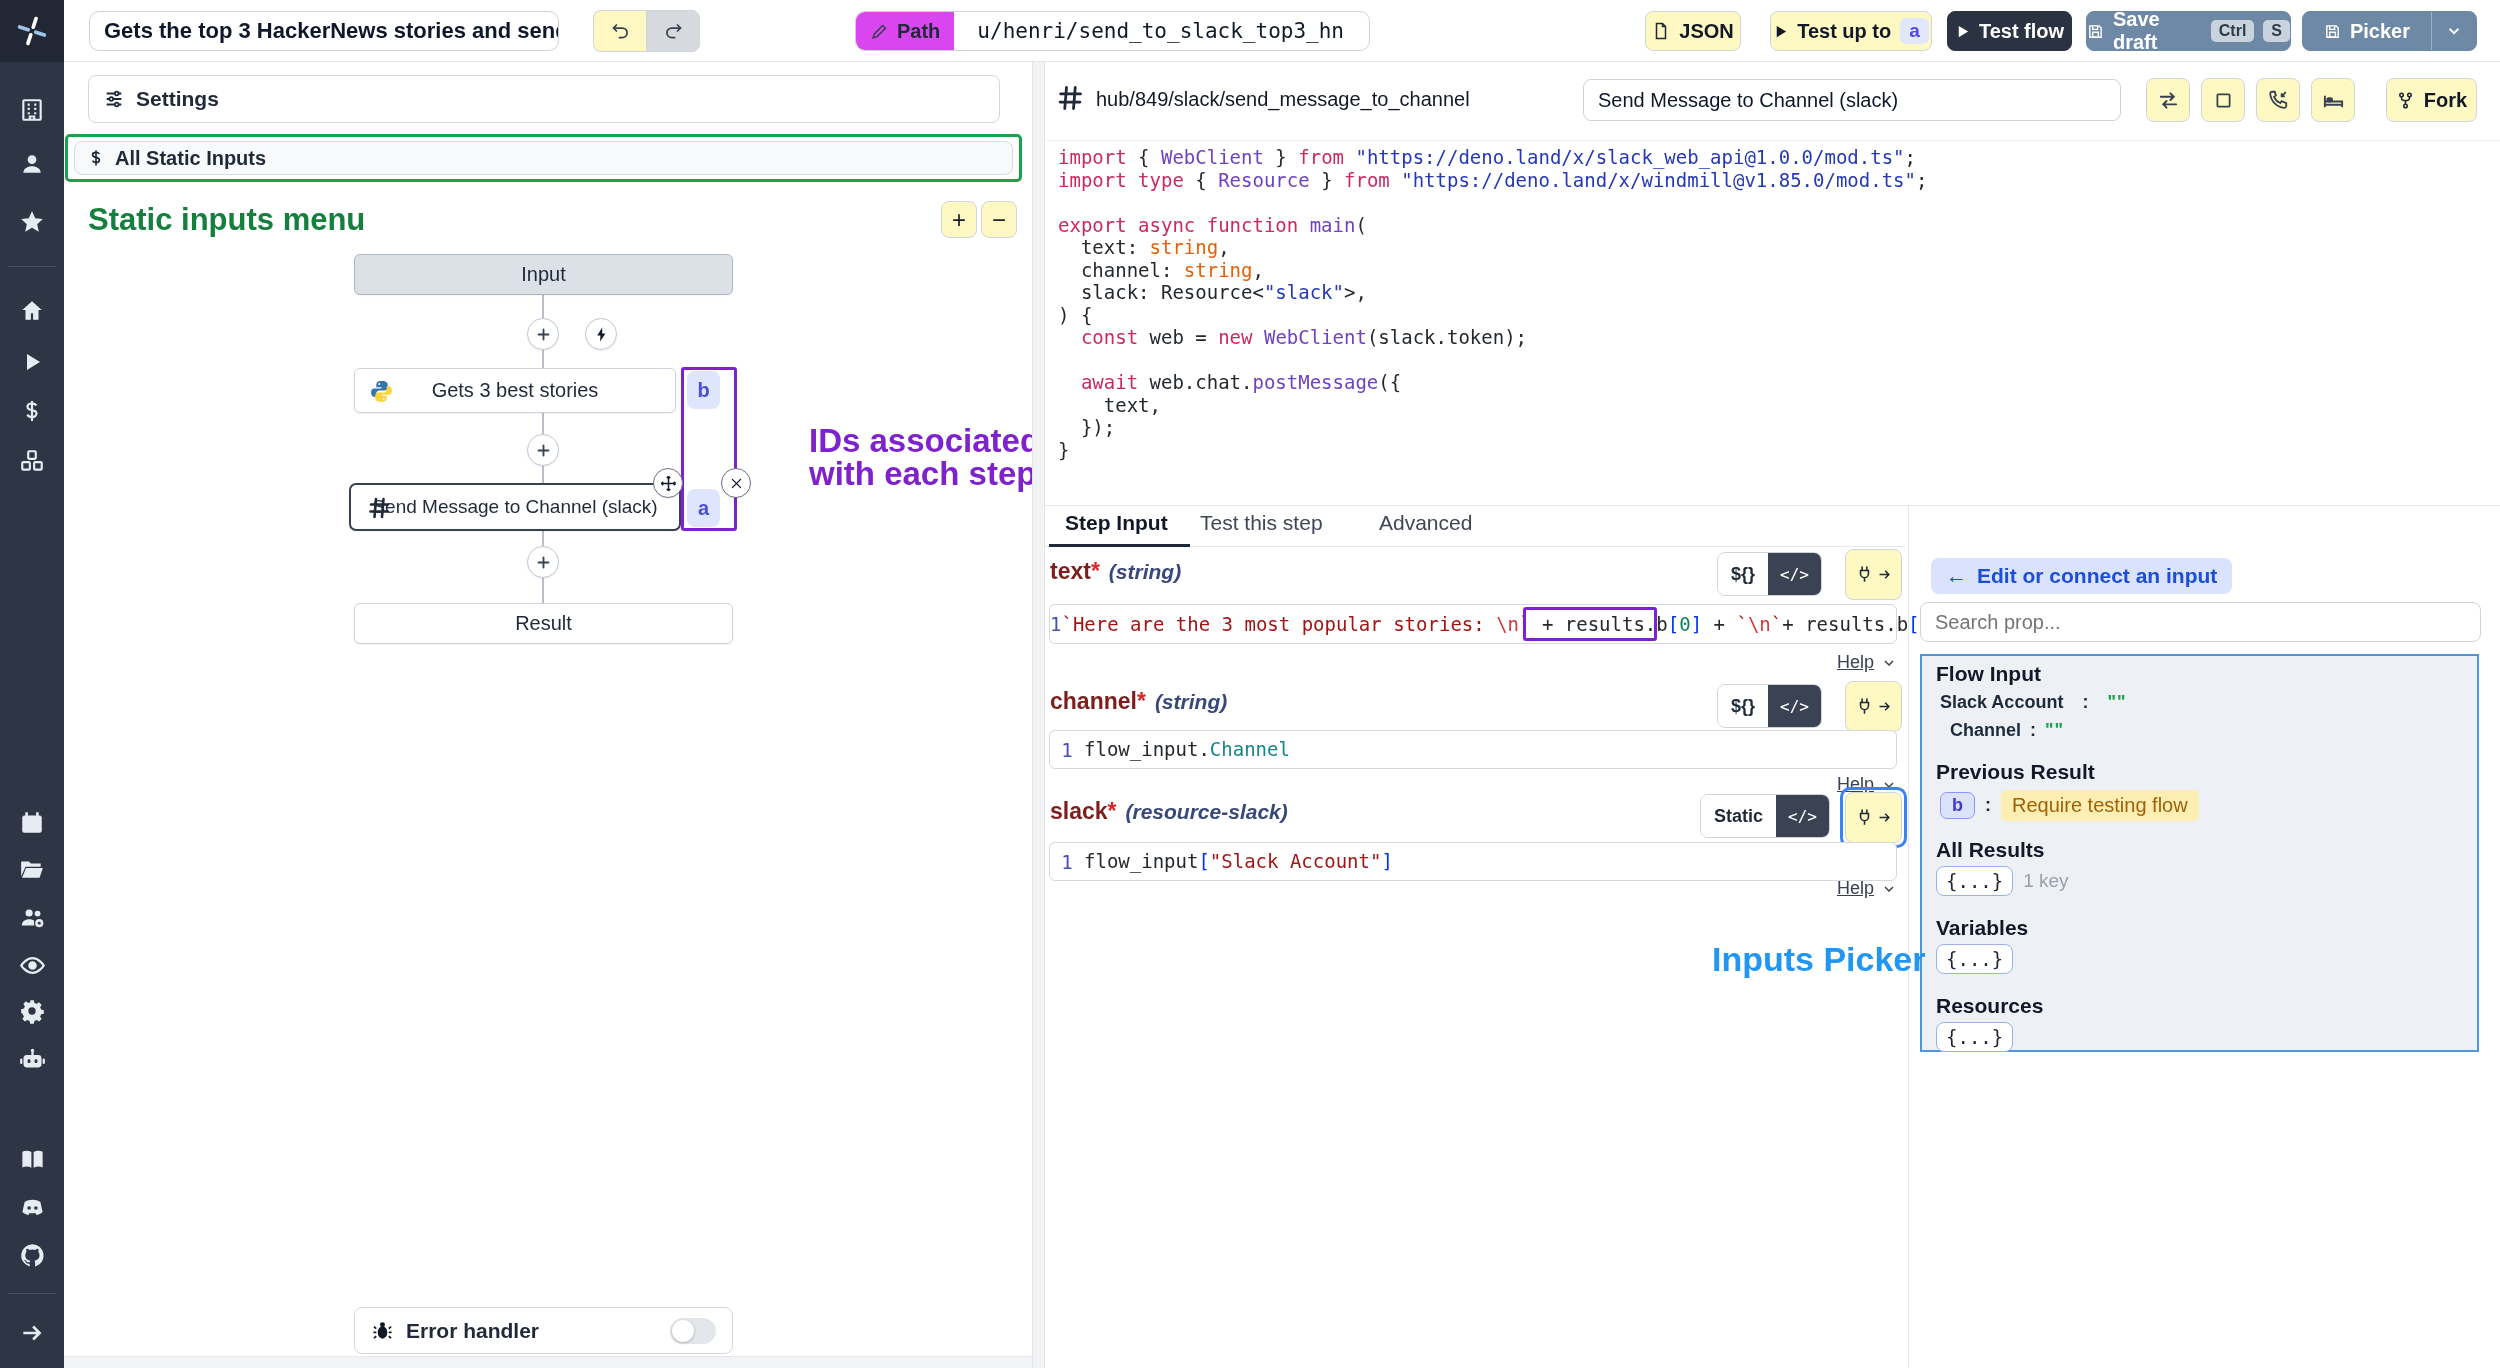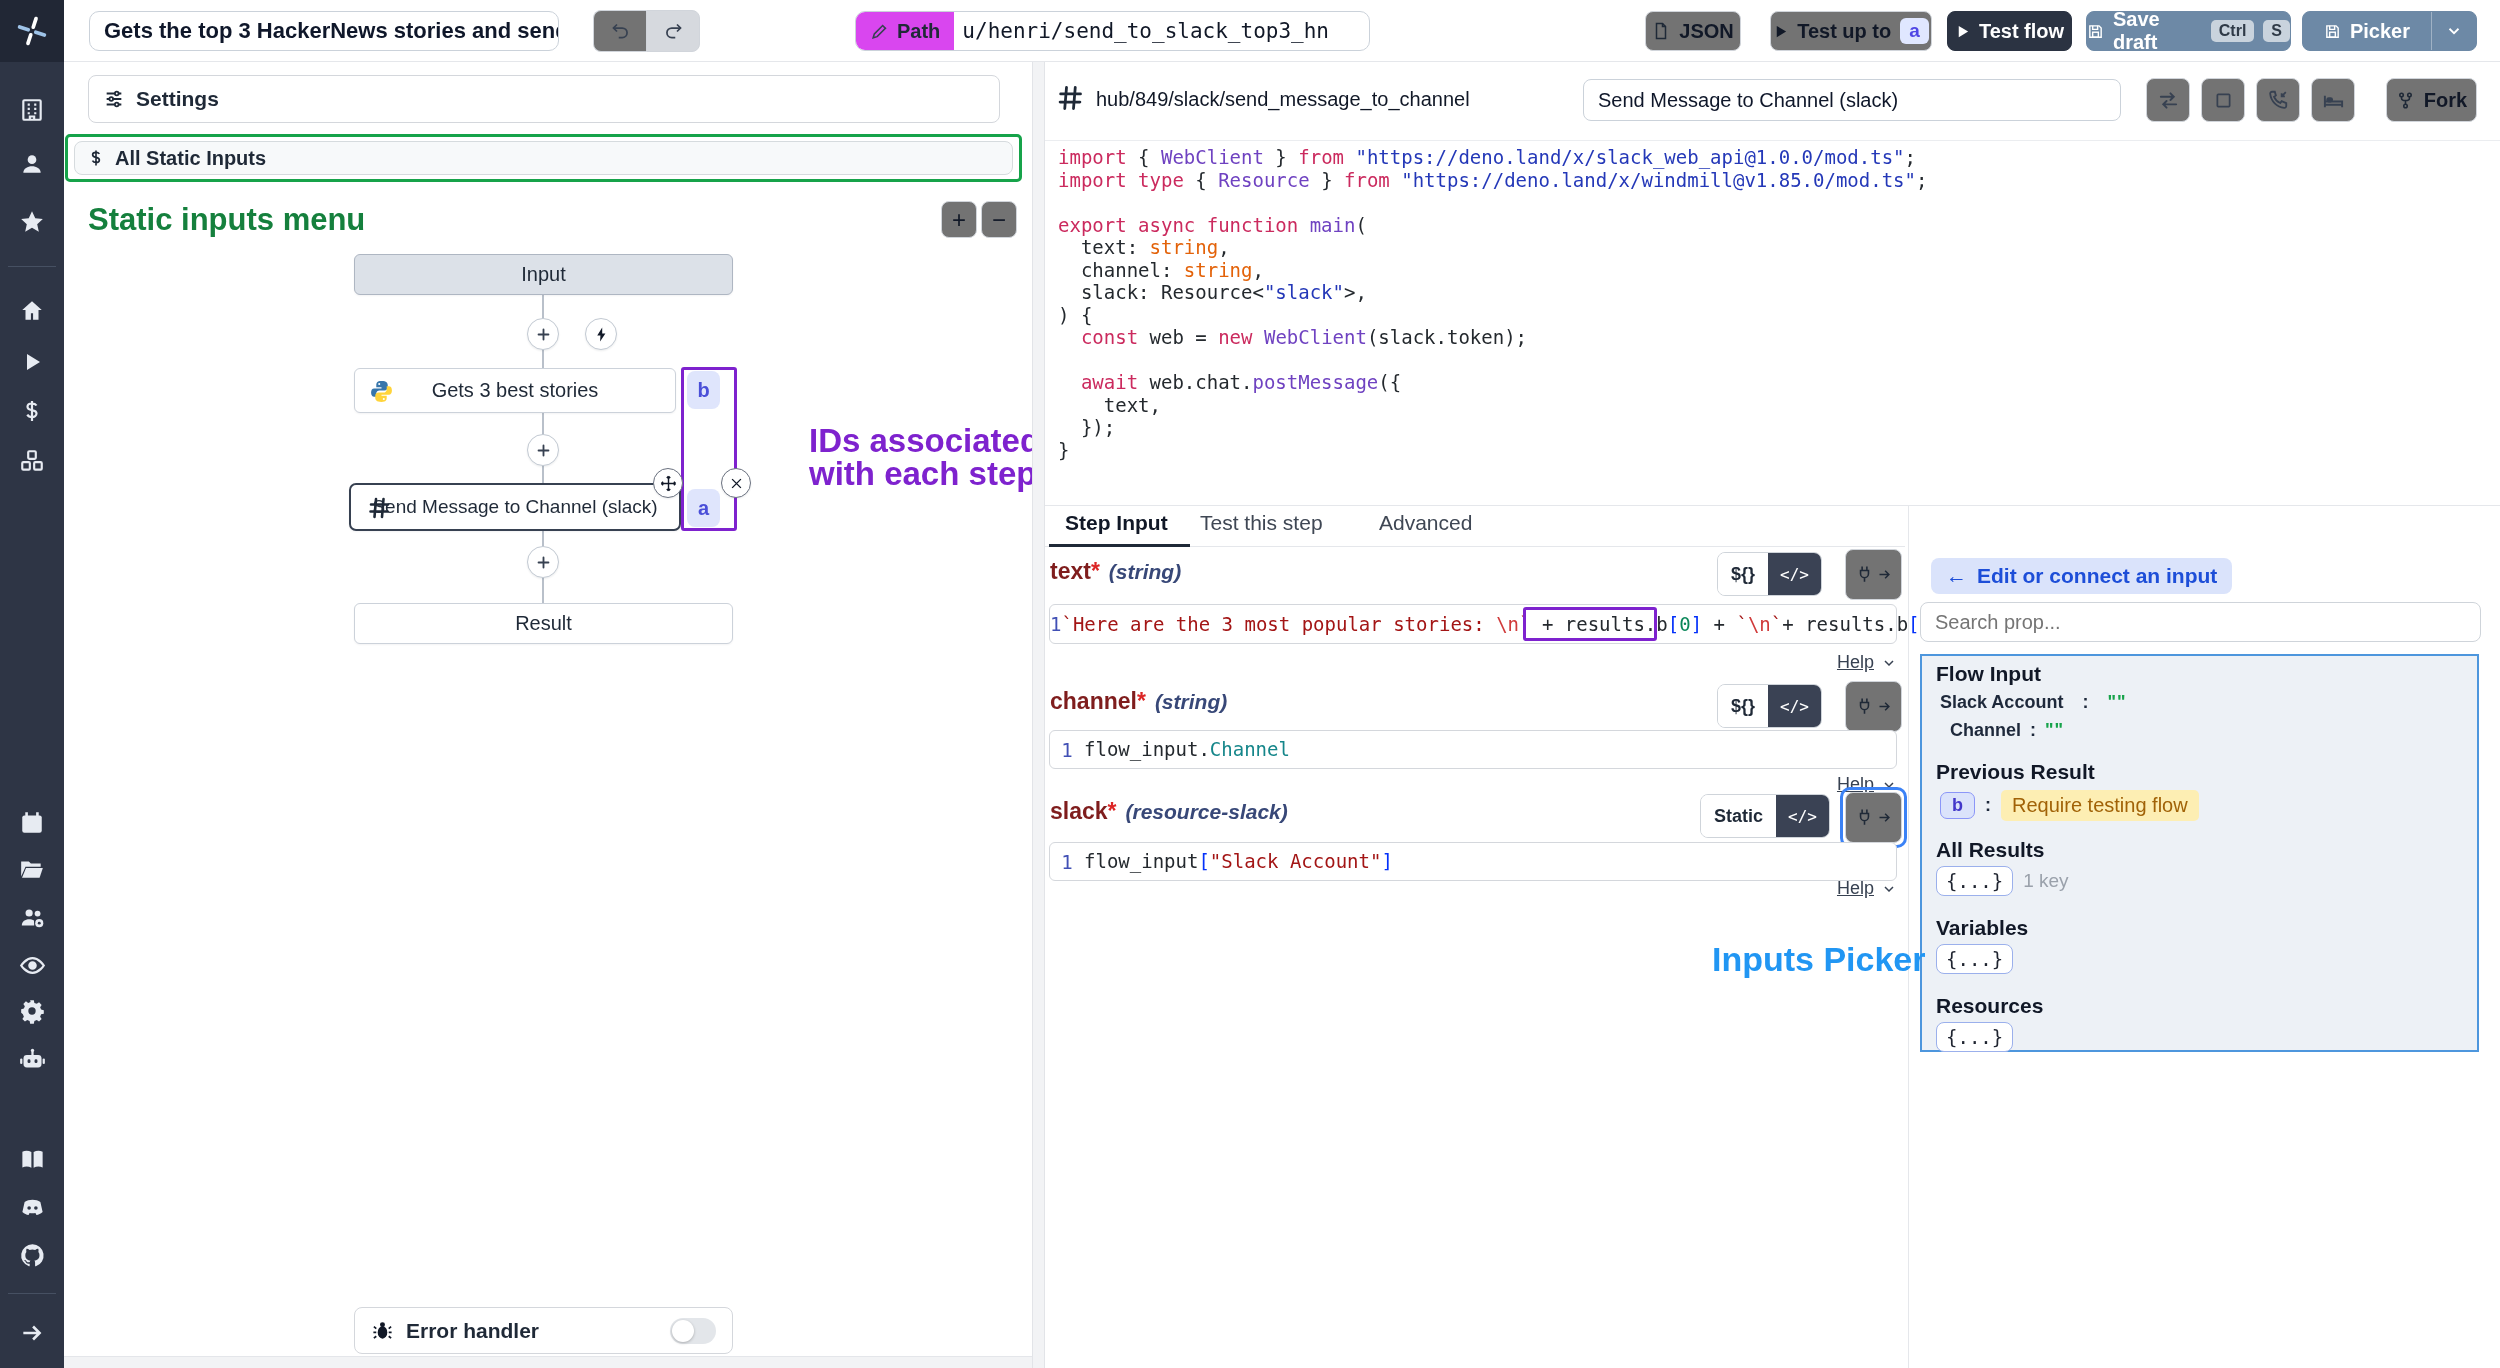--- a/index.html
+++ b/index.html
@@ -12,21 +12,21 @@
   
   .sb{left:0;top:0;width:64px;height:1368px;background:#2e3545;}
   .sb-logo{left:0;top:0;width:64px;height:62px;background:#212735;display:flex;align-items:center;justify-content:center;}
   .sbi{left:0;width:64px;height:44px;display:flex;align-items:center;justify-content:center;color:#e7ebf2;}
   .sb-div{left:8px;width:48px;height:1px;background:#465062;}
   
   .topbar-line{left:64px;top:61px;width:2436px;height:1px;background:#e5e7eb;}
   .tb-input{border:1px solid #cbd2da;border-radius:10px;background:#fff;font-weight:700;font-size:22px;
             color:#0f172a;display:flex;align-items:center;padding:0 14px;white-space:nowrap;overflow:hidden;}
   .btn{display:flex;align-items:center;justify-content:center;gap:9px;border:1px solid #d1d5db;border-radius:8px;
-       background:#737373;color:#111827;font-weight:600;font-size:20px;cursor:default;}
+       background:#fef9c3;color:#111827;font-weight:600;font-size:20px;cursor:default;}
   .btn.dark{background:#2b3342;border-color:#2b3342;color:#fff;}
   .btn.blue{background:#6d89a6;border-color:#6d89a6;color:#fff;}
   .kbd{background:#c9d3dd;color:#2f3a47;border-radius:5px;font-size:16px;font-weight:700;padding:2px 8px;}
   .abadge{background:#e0e7ff;color:#4f46e5;border-radius:6px;font-weight:700;font-size:19px;padding:2px 9px;}
   
   .card{border:1px solid #d4d7dc;border-radius:8px;background:#fff;display:flex;align-items:center;}
   .node{border:1px solid #ccd2da;border-radius:6px;background:#fff;display:flex;align-items:center;justify-content:center;
         font-size:20px;color:#1f2937;box-shadow:0 1px 2px rgba(16,24,40,.05);}
   .pluscirc{border-radius:50%;background:#fff;border:1px solid #c3cad3;display:flex;align-items:center;justify-content:center;
             box-shadow:0 1px 2px rgba(16,24,40,.08);}
@@ -245,21 +245,21 @@
     </div>
     <div class="a flex" style="left:855px;top:11px;width:515px;height:40px;border:1px solid #cbd2da;border-radius:10px;overflow:hidden;background:#fff">
       <div class="flex" style="background:#d946ef;height:100%;padding:16px 14px;gap:8px">
         <span>
             <svg width="19" height="19" viewBox="0 0 24 24" fill="none" stroke="#374151" stroke-width="2">
               <path d="M4 20l1.5-5L16 4.5l3.5 3.5L9 18.5z"></path>
             </svg>
           </span>
         <span style="font-size:20px;font-weight:600">Path</span>
       </div>
-      <span class="mono" style="font-size:21px;padding-left:8px;color:#111827">u/henri/send_to_slack_top3_hn</span>
+      <span class="mono" style="font-size:21px;padding-left:23px;color:#111827">u/henri/send_to_slack_top3_hn</span>
     </div>
     <div class="a btn" style="left:1645px;top:11px;width:96px;height:40px">
       <span>
           <svg width="18" height="18" viewBox="0 0 24 24" fill="none" stroke="#1f2937" stroke-width="2">
             <path d="M6 2h8l4 4v16H6z"></path>
             <path d="M14 2v4h4"></path>
           </svg>
         </span>
       <span>JSON</span>
     </div>

